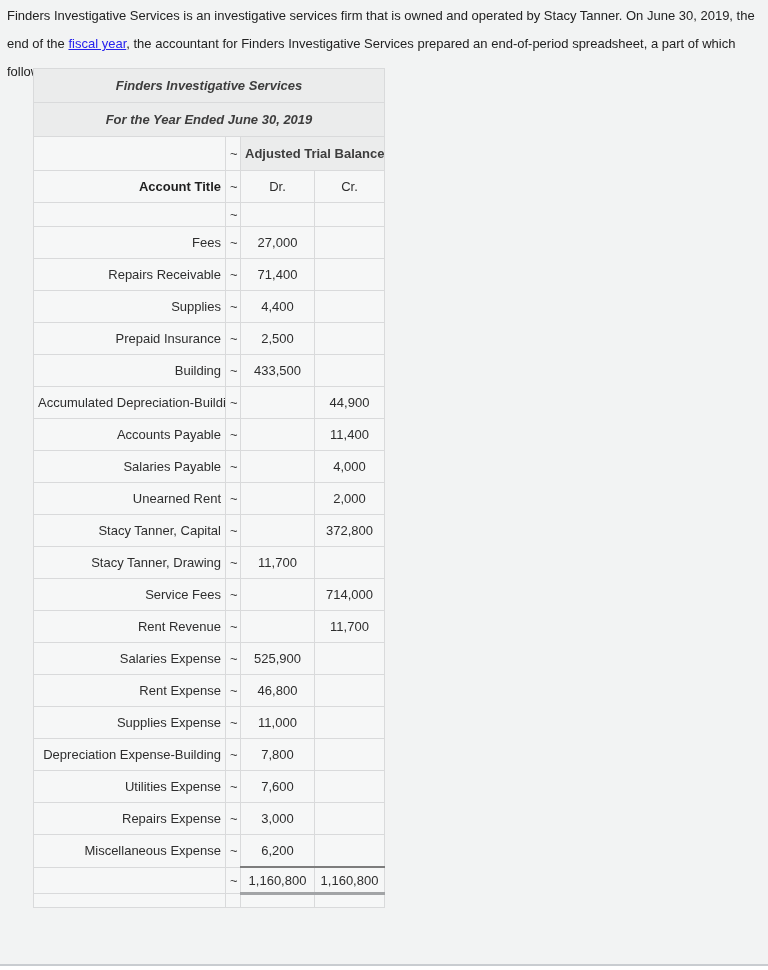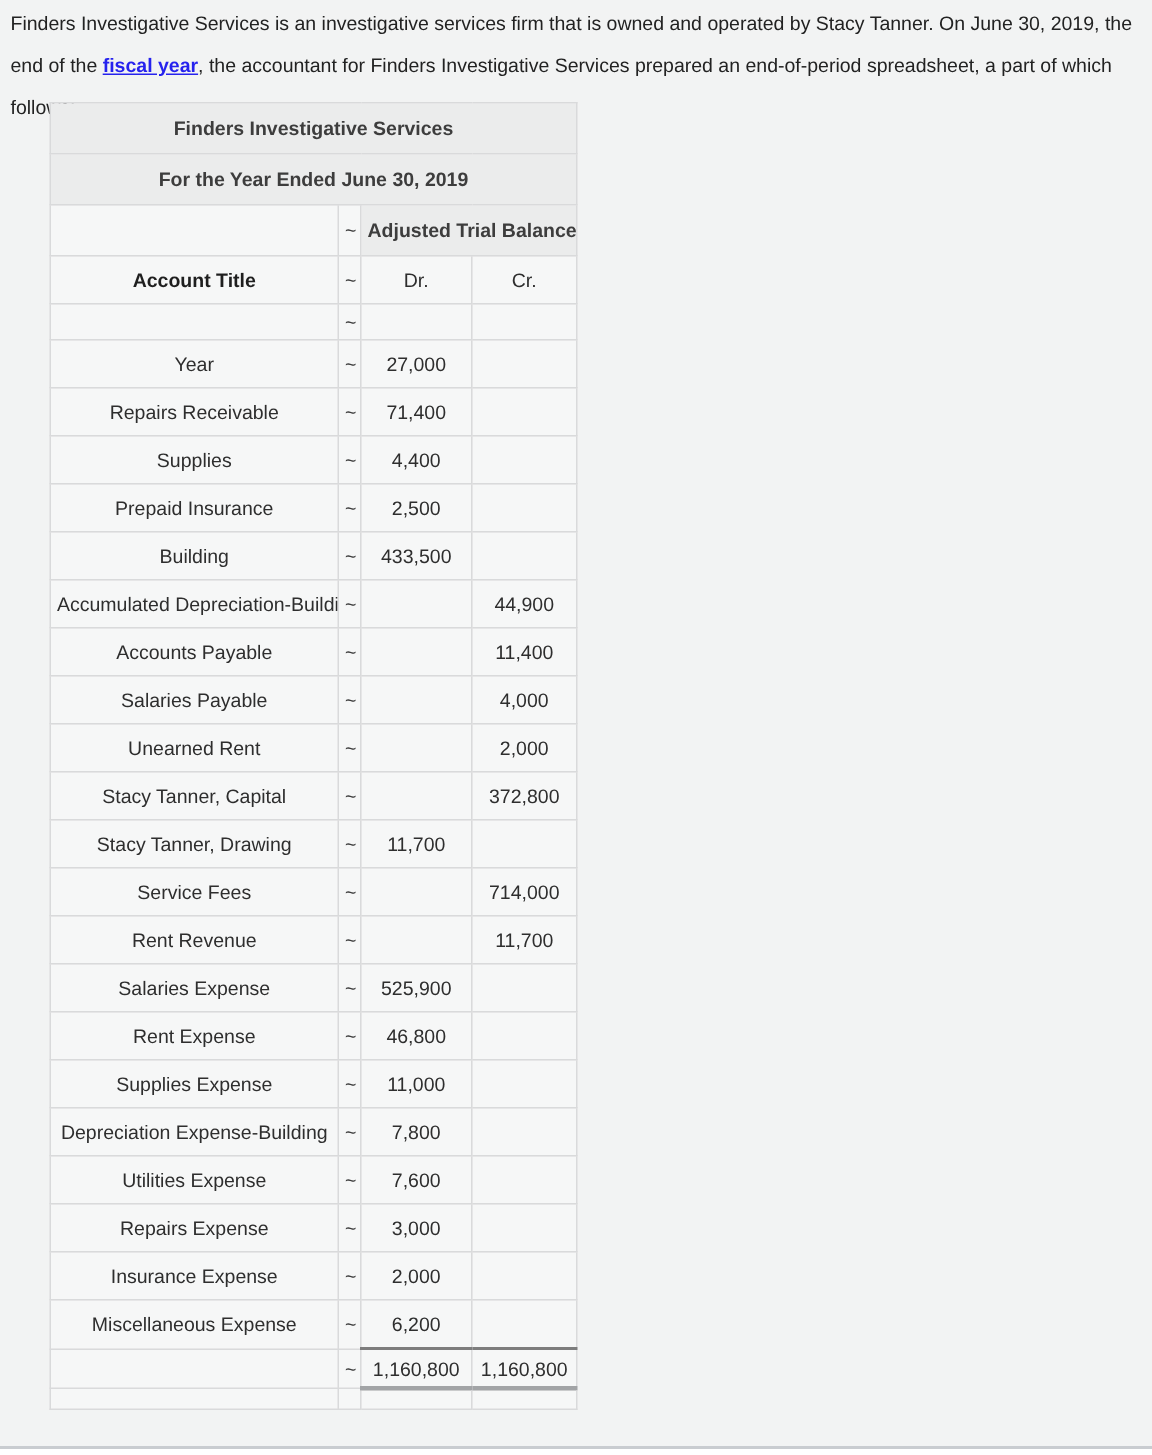--- a/index.html
+++ b/index.html
@@ -16,21 +16,20 @@
   .intro {
     margin: 0;
     padding: 2px 10px 0 7px;
     line-height: 28px;
     color: #222;
   }
   a.link {
     color: #2622ee;
     text-decoration: underline;
     cursor: pointer;
-    font-weight: bold;
   }
   table.spreadsheet {
     position: absolute;
     left: 33px;
     top: 68px;
     border-collapse: collapse;
     table-layout: fixed;
     width: 351px;
     font-size: 13px;
   }
@@ -41,31 +40,32 @@
     overflow: hidden;
     white-space: nowrap;
     vertical-align: middle;
   }
   .title-row td {
     background: #ebecec;
     font-weight: bold;
     text-align: center;
     height: 33px;
     color: #3d3d3d;
+    font-style: italic;
   }
   .hdr-bg {
     background: #ebecec !important;
     font-weight: bold;
     text-align: right;
     color: #3d3d3d;
   }
   .atb-row td { height: 33px; }
   .colhead-row td { height: 31px; }
   .colhead-row .acct { font-weight: bold; color: #1f1f1f; }
-  .acct { text-align: center; padding-left: 5px; }
+  .acct { text-align: right; padding-left: 5px; }
   .tilde { text-align: center; padding: 0 1px; color: #3a3a3a; }
   .num { text-align: center; }
   .data-row td { height: 31px; }
   .spacer-row td { height: 23px; }
   .totals-row td { height: 24px; }
   .totals-row .num {
     border-top: 2px solid #7d7d7d;
     border-bottom: 3px solid #a2a4a6;
   }
   .partial-row td { height: 12px; }
@@ -111,21 +111,21 @@
     </tr>
     <tr class="spacer-row">
       <td class="acct"></td>
       <td class="tilde">~</td>
       <td class="num"></td>
       <td class="num"></td>
     </tr>
   </tbody>
   <tbody id="rows-body">
       <tr class="data-row">
-    <td class="acct">Year</td>
+    <td class="acct">Fees</td>
     <td class="tilde">~</td>
     <td class="num">27,000</td>
     <td class="num"></td>
   </tr>
       <tr class="data-row">
     <td class="acct">Repairs Receivable</td>
     <td class="tilde">~</td>
     <td class="num">71,400</td>
     <td class="num"></td>
   </tr>
@@ -222,26 +222,20 @@
       <tr class="data-row">
     <td class="acct">Utilities Expense</td>
     <td class="tilde">~</td>
     <td class="num">7,600</td>
     <td class="num"></td>
   </tr>
       <tr class="data-row">
     <td class="acct">Repairs Expense</td>
     <td class="tilde">~</td>
     <td class="num">3,000</td>
-    <td class="num"></td>
-  </tr>
-      <tr class="data-row">
-    <td class="acct">Insurance Expense</td>
-    <td class="tilde">~</td>
-    <td class="num">2,000</td>
     <td class="num"></td>
   </tr>
       <tr class="data-row">
     <td class="acct">Miscellaneous Expense</td>
     <td class="tilde">~</td>
     <td class="num">6,200</td>
     <td class="num"></td>
   </tr>
     </tbody>
   <tbody>

